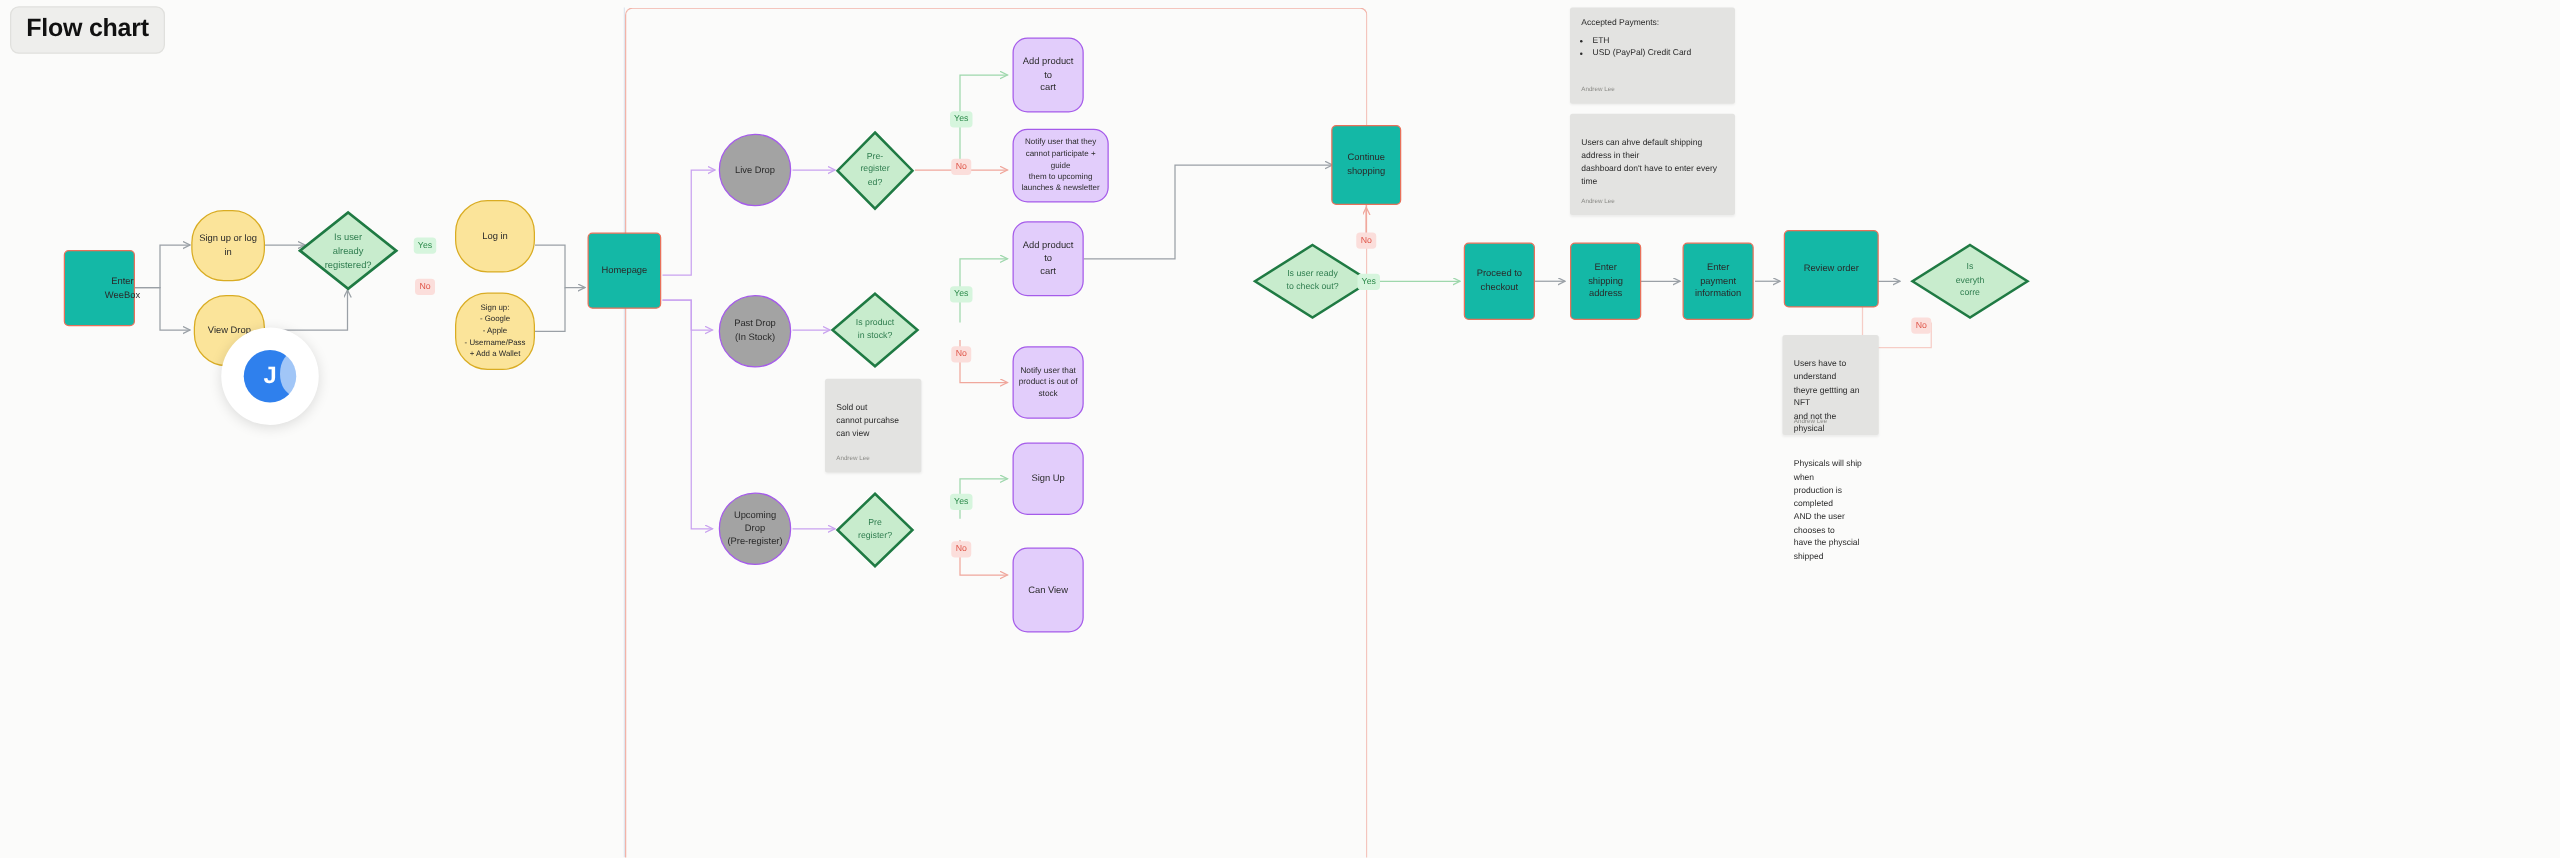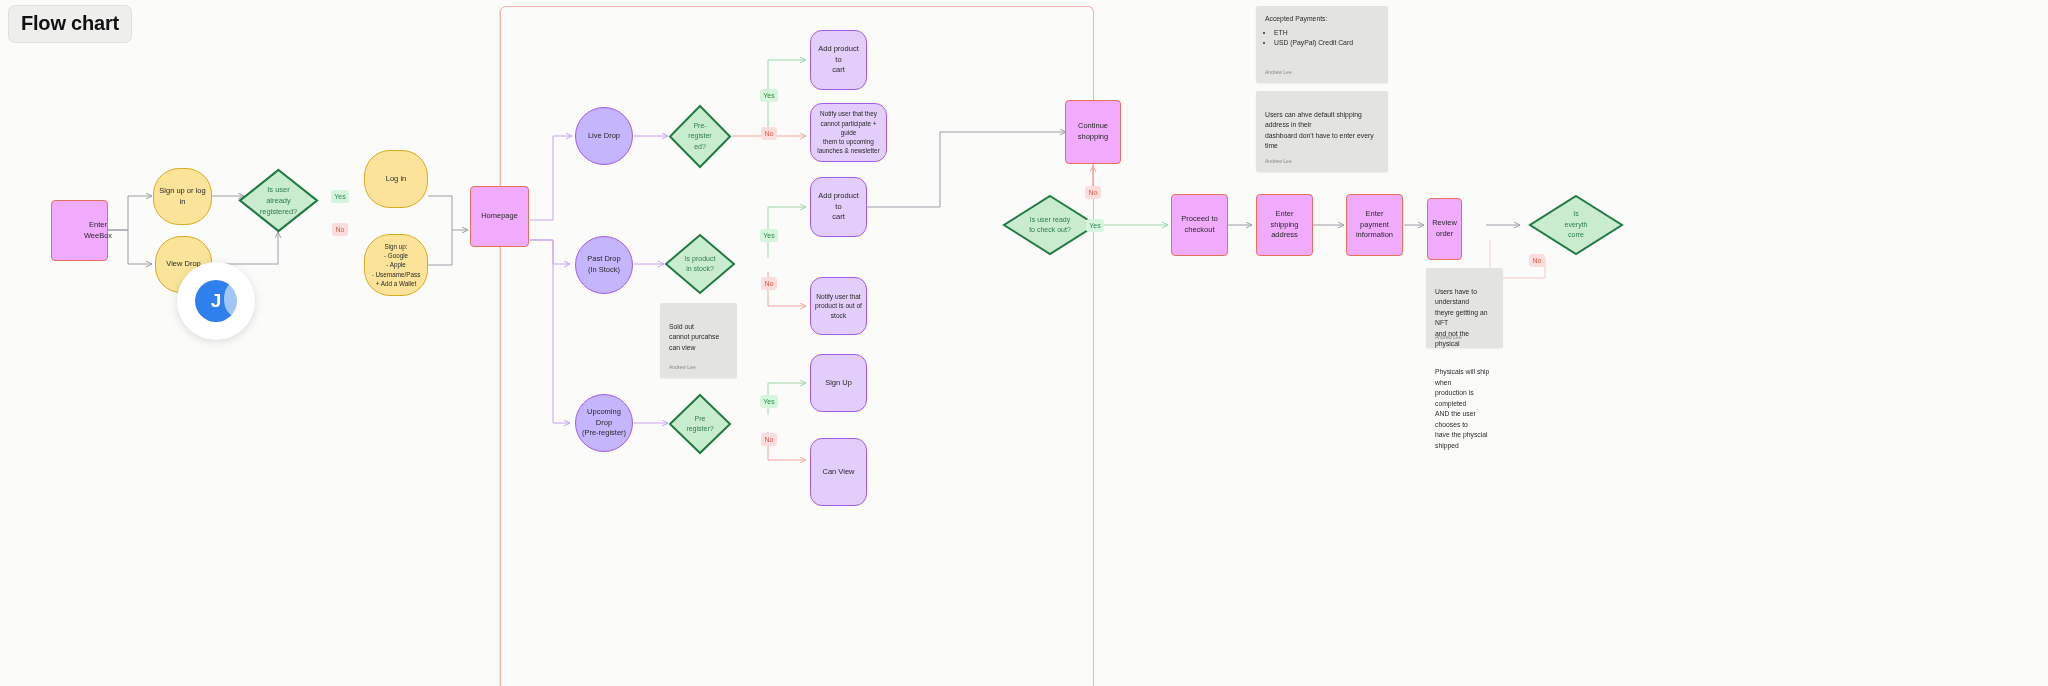--- a/index.html
+++ b/index.html
@@ -19,24 +19,24 @@
     padding:6px 12px 7px 12px;
     font-size:20px; font-weight:700; letter-spacing:-0.2px; color:#111;
   }
 
   
   .node{
     position:absolute; display:flex; align-items:center; justify-content:center;
     text-align:center; font-size:7.5px; line-height:1.45; padding:4px;
     white-space:pre-line;
   }
-  .n-red   { background:#f0abfc; border:1.6px solid #e8705a; border-radius:4px; color:#2a2a2a;}
+  .n-red   { background:#14b8a6; border:1.6px solid #e8705a; border-radius:4px; color:#2a2a2a;}
   .n-yellow{ background:#fbe49a; border:1.8px solid #d9ac23; border-radius:26px; color:#2a2a2a;}
   .n-purple{ background:#e2cdfb; border:1.6px solid #a55bea; border-radius:12px; color:#2a2a2a;}
-  .n-purple-round{ background:#c4b5fd; border:1.8px solid #a55bea; border-radius:30px; color:#2a2a2a;}
+  .n-purple-round{ background:#a3a3a3; border:1.8px solid #a55bea; border-radius:30px; color:#2a2a2a;}
   .dia-wrap{ position:absolute; }
   .dia-wrap svg{ position:absolute; inset:0; }
   .dia-wrap .dia-label{
     position:absolute; inset:0; display:flex; align-items:center; justify-content:center;
     text-align:center; font-size:7.5px; line-height:1.5; color:#2f7d4f; white-space:pre-line;
     padding:0 12px;
   }
 
   
   .chip{
@@ -184,21 +184,21 @@
         <polygon points="40.5,2 79,32.5 40.5,63 2,32.5" fill="#c8eccd" stroke="#1f7a43" stroke-width="2.2"></polygon>
       </svg>
     <div class="dia-label">Is user
 already
 registered?</div>
   </div>
 
   <div class="chip chip-yes" style="left:331px; top:190px; width:18px; height:13px;">Yes</div>
   <div class="chip chip-no" style="left:332px; top:223px; width:16px; height:13px;">No</div>
 
-  <div class="node n-yellow" style="left:364px; top:150px; width:64px; height:58px;">Log in</div>
+  <div class="node n-yellow" style="left:364px; top:160px; width:64px; height:58px;">Log in</div>
   <div class="node n-yellow" style="left:364px; top:234px; width:64px; height:62px; font-size:6.3px;">Sign up:
 - Google
 - Apple
 - Username/Pass
 + Add a Wallet</div>
 
   <div class="node n-red" style="left:470px; top:186px; width:59px; height:61px;">Homepage</div>
 
   <div class="node n-purple-round" style="left:575px; top:107px; width:58px; height:58px;">Live Drop</div>
   <div class="node n-purple-round" style="left:575px; top:236px; width:58px; height:58px;">Past Drop
@@ -261,21 +261,21 @@
 to check out?</div>
   </div>
   <div class="chip chip-yes" style="left:1086px; top:219px; width:18px; height:13px;">Yes</div>
 
   <div class="node n-red" style="left:1171px; top:194px; width:57px; height:62px;">Proceed to
 checkout</div>
   <div class="node n-red" style="left:1256px; top:194px; width:57px; height:62px;text-align:center;">Enter shipping
 address</div>
   <div class="node n-red" style="left:1346px; top:194px; width:57px; height:62px;">Enter payment
 information</div>
-  <div class="node n-red" style="left:1427px; top:198px; width:35px; height:62px;">Review order</div>
+  <div class="node n-red" style="left:1427px; top:184px; width:76px; height:62px;">Review order</div>
   <div class="chip chip-no" style="left:1529px; top:254px; width:16px; height:13px;">No</div>
 
   <div class="dia-wrap" style="left:1528px; top:194px; width:96px; height:62px;">
     <svg viewBox="0 0 96 62">
         <polygon points="48,2 94,31 48,60 2,31" fill="#c8eccd" stroke="#1f7a43" stroke-width="2"></polygon>
       </svg>
     <div class="dia-label" style="padding:0 6px; font-size:7px;">Is
 everyth
 corre</div>
   </div>

